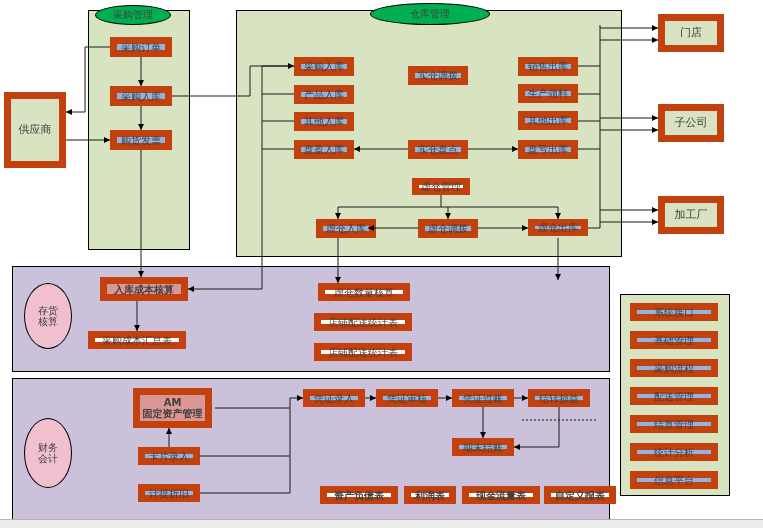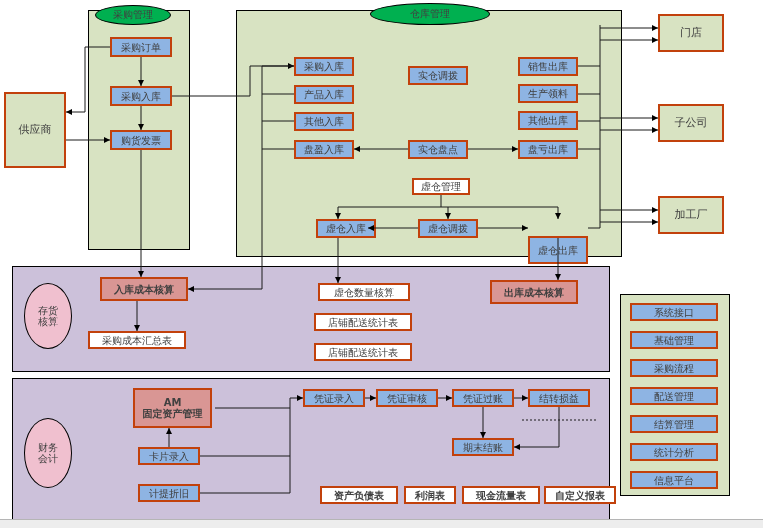--- a/index.html
+++ b/index.html
@@ -3,21 +3,21 @@
 <meta charset="utf-8">
 <style>
   html,body{margin:0;padding:0;background:#fff;}
   #canvas{
     position:relative;width:763px;height:528px;background:#ffffff;overflow:hidden;
     font-family:"DejaVu Sans","Liberation Sans",sans-serif;color:#404040;
   }
   .panel{position:absolute;border:1px solid #000;background:#d8e3c2;}
   .panel.purple{background:#ccc1da;}
   .node{
-    position:absolute;border:2px solid #c2410c;display:flex;align-items:center;justify-content:center;
+    position:absolute;border:7px solid #c2410c;display:flex;align-items:center;justify-content:center;
     font-size:10px;line-height:1.1;text-align:center;box-sizing:border-box;white-space:nowrap;
   }
   .blue{background:#8eb4e3;}
   .white{background:#ffffff;}
   .red{background:#d99694;font-weight:bold;}
   .green-box{background:#d8e3c2;font-size:11px;}
   .bold{font-weight:bold;}
   .ellipse{
     position:absolute;border:1px solid #000;border-radius:50%;
     display:flex;flex-direction:column;align-items:center;justify-content:center;
@@ -144,28 +144,27 @@
   <div class="node blue" style="left:408px;top:140px;width:60px;height:19px">实仓盘点</div>
 
   <div class="node blue" style="left:518px;top:57px;width:60px;height:19px">销售出库</div>
   <div class="node blue" style="left:518px;top:84px;width:60px;height:19px">生产领料</div>
   <div class="node blue" style="left:518px;top:111px;width:60px;height:19px">其他出库</div>
   <div class="node blue" style="left:518px;top:140px;width:60px;height:19px">盘亏出库</div>
 
   <div class="node white" style="left:412px;top:178px;width:58px;height:17px">虚仓管理</div>
   <div class="node blue" style="left:316px;top:219px;width:60px;height:19px">虚仓入库</div>
   <div class="node blue" style="left:418px;top:219px;width:60px;height:19px">虚仓调拨</div>
-  <div class="node blue" style="left:528px;top:236px;width:60px;height:28px">虚仓出库</div>
+  <div class="node blue" style="left:528px;top:219px;width:60px;height:17px">虚仓出库</div>
 
   <div class="node red" style="left:100px;top:277px;width:88px;height:24px">入库成本核算</div>
   <div class="node white" style="left:88px;top:331px;width:98px;height:18px">采购成本汇总表</div>
   <div class="node white" style="left:318px;top:283px;width:92px;height:18px">虚仓数量核算</div>
   <div class="node white" style="left:314px;top:313px;width:98px;height:18px">店铺配送统计表</div>
   <div class="node white" style="left:314px;top:343px;width:98px;height:18px">店铺配送统计表</div>
-  <div class="node red" style="left:490px;top:280px;width:88px;height:24px">出库成本核算</div>
 
   <div class="node red" style="left:133px;top:388px;width:79px;height:40px;flex-direction:column">
     <span>AM</span>
     <span>固定资产管理</span>
   </div>
   <div class="node blue" style="left:138px;top:447px;width:62px;height:18px">卡片录入</div>
   <div class="node blue" style="left:138px;top:484px;width:62px;height:18px">计提折旧</div>
   <div class="node blue" style="left:303px;top:389px;width:62px;height:18px">凭证录入</div>
   <div class="node blue" style="left:376px;top:389px;width:62px;height:18px">凭证审核</div>
   <div class="node blue" style="left:452px;top:389px;width:62px;height:18px">凭证过账</div>

